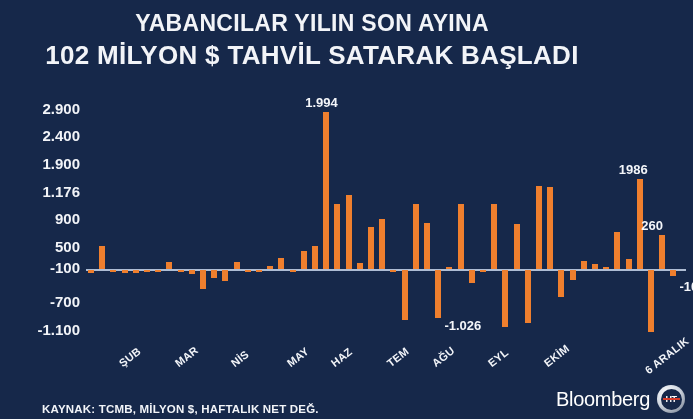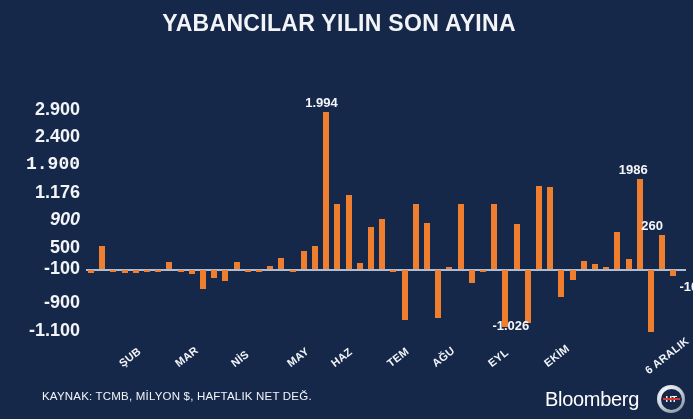--- a/index.html
+++ b/index.html
@@ -22,21 +22,20 @@
   
   #title-block {
     position: absolute;
     top: 8px;
     left: 0;
     width: 624px;
     text-align: center;
     color: #f2f4f8;
     font-weight: bold;
     letter-spacing: 0.3px;
-    padding-left: 27px;
   }
   #title-line-1 {
     font-size: 23px;
     line-height: 30px;
     white-space: nowrap;
   }
   #title-line-2 {
     font-size: 26px;
     line-height: 34px;
     white-space: nowrap;
@@ -64,21 +63,21 @@
     background: #ef7f2e;
   }
 
   
   .y-label {
     position: absolute;
     right: 0;
     width: 74px;
     text-align: right;
     color: #f2f4f8;
-    font-size: 18px;
+    font-size: 15px;
     font-weight: bold;
     line-height: 12px;
   }
   #y-axis {
     position: absolute;
     left: 0;
     top: 0;
     width: 80px;
     height: 419px;
   }
@@ -116,34 +115,34 @@
   #footer {
     position: absolute;
     left: 0;
     bottom: 0;
     width: 693px;
     height: 40px;
   }
   #source-note {
     position: absolute;
     left: 42px;
-    top: 11px;
+    top: 24px;
     color: #f2f4f8;
     font-size: 11.5px;
-    font-weight: normal;
+    font-weight: bold;
     letter-spacing: 0.2px;
     white-space: nowrap;
   }
   #brand {
     position: absolute;
     right: 8px;
     top: 6px;
     display: flex;
     align-items: center;
-    gap: 18px;
+    gap: 7px;
   }
   #brand-name {
     color: #ffffff;
     font-size: 20px;
     font-weight: normal;
     letter-spacing: -0.3px;
   }
   #brand-logo {
     width: 28px;
     height: 28px;
@@ -181,31 +180,32 @@
     background: #d63b2a;
   }
 </style>
 </head>
 <body>
 
 <div id="page">
 
   <div id="title-block">
     <div id="title-line-1">YABANCILAR YILIN SON AYINA</div>
+    <div id="title-line-2">102 MİLYON $ TAHVİL SATARAK BAŞLADI</div>
   </div>
 
   <div id="y-axis">
       <div class="y-label" style="top: 102.5px;">2.900</div>
       <div class="y-label" style="top: 130.172px;">2.400</div>
-      <div class="y-label" style="top: 157.845px; font-family: Liberation Mono, monospace;">1.900</div>
+      <div class="y-label" style="top: 157.845px;">1.900</div>
       <div class="y-label" style="top: 185.517px;">1.176</div>
-      <div class="y-label" style="top: 213.19px; font-style: italic;">900</div>
+      <div class="y-label" style="top: 213.19px;">900</div>
       <div class="y-label" style="top: 240.862px;">500</div>
       <div class="y-label" style="top: 262px;">-100</div>
-      <div class="y-label" style="top: 296.207px;">-900</div>
+      <div class="y-label" style="top: 296.207px;">-700</div>
       <div class="y-label" style="top: 323.879px;">-1.100</div>
     </div>
 
   <div id="plot-area">
     <div id="zero-line"></div>
     <div id="bars">
         <div class="bar" style="left: 2px; width: 6px; height: 3.32069px; top: 175px; background: rgb(239, 127, 46);"></div>
         <div class="bar" style="left: 13.2px; width: 6px; height: 23.2448px; top: 150.755px; background: rgb(239, 127, 46);"></div>
         <div class="bar" style="left: 24.4px; width: 6px; height: 2.21379px; top: 175px; background: rgb(239, 127, 46);"></div>
         <div class="bar" style="left: 35.6px; width: 6px; height: 3.04397px; top: 175px; background: rgb(239, 127, 46);"></div>
@@ -268,21 +268,21 @@
       <div class="x-label" style="left: 291.6px; top: 357px;">MAY</div>
       <div class="x-label" style="left: 336.4px; top: 357px;">HAZ</div>
       <div class="x-label" style="left: 392.4px; top: 357px;">TEM</div>
       <div class="x-label" style="left: 437.2px; top: 357px;">AĞU</div>
       <div class="x-label" style="left: 493.2px; top: 357px;">EYL</div>
       <div class="x-label" style="left: 549.2px; top: 357px;">EKİM</div>
       <div class="x-label" style="left: 650px; top: 364px;">6 ARALIK</div>
     </div>
   <div id="data-labels">
       <div class="data-label" style="left: 305.2px; top: 95.2081px;">1.994</div>
-      <div class="data-label" style="left: 444.4px; top: 317.784px; margin-left: 48px;">-1.026</div>
+      <div class="data-label" style="left: 444.4px; top: 317.784px;">-1.026</div>
       <div class="data-label" style="left: 618.8px; top: 161.954px;">1986</div>
       <div class="data-label" style="left: 641.2px; top: 218.24px;">260</div>
       <div class="data-label" style="left: 679.4px; top: 279px;">-102</div>
     </div>
 
   <div id="footer">
     <div id="source-note">KAYNAK: TCMB, MİLYON $, HAFTALIK NET DEĞ.</div>
     <div id="brand">
       <div id="brand-name">Bloomberg</div>
       <div id="brand-logo">

